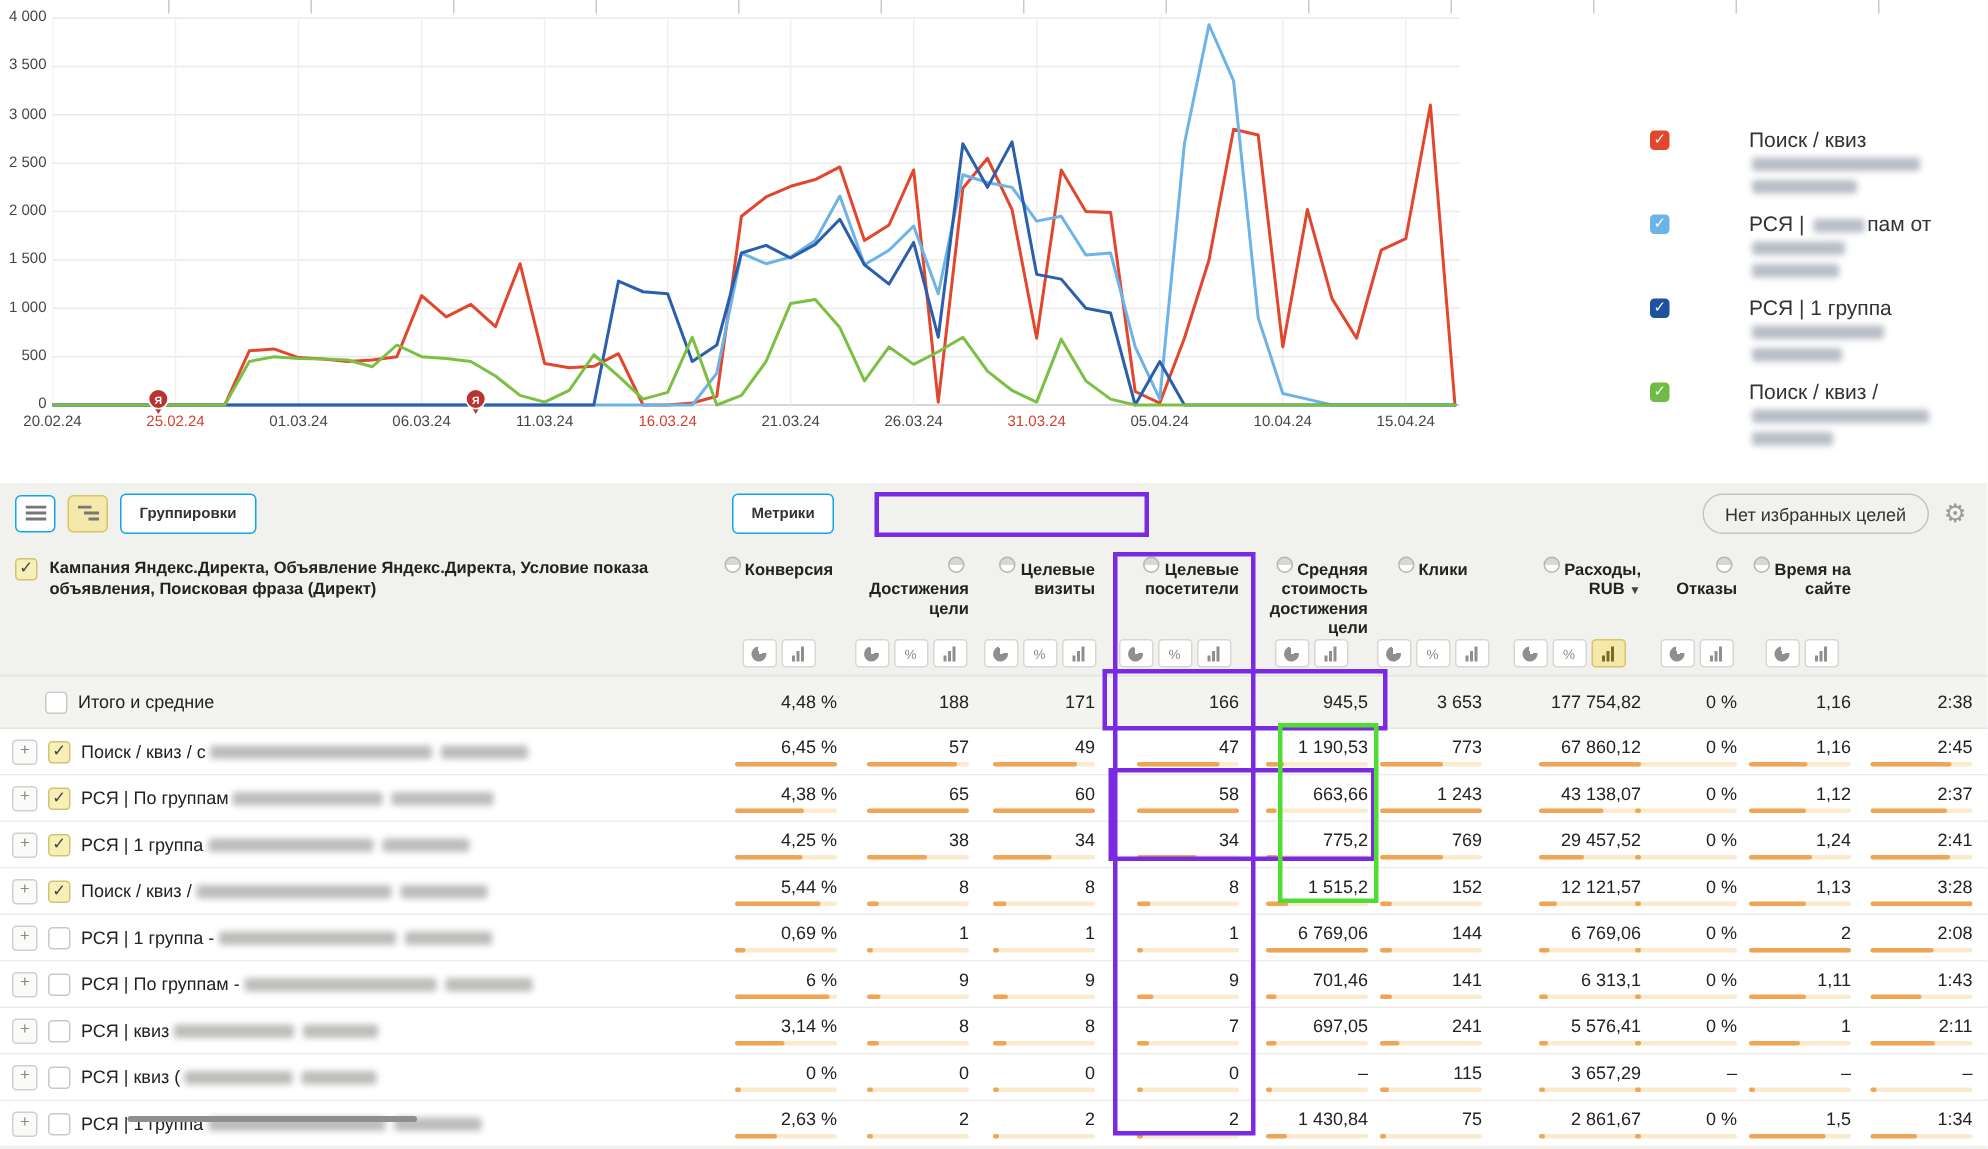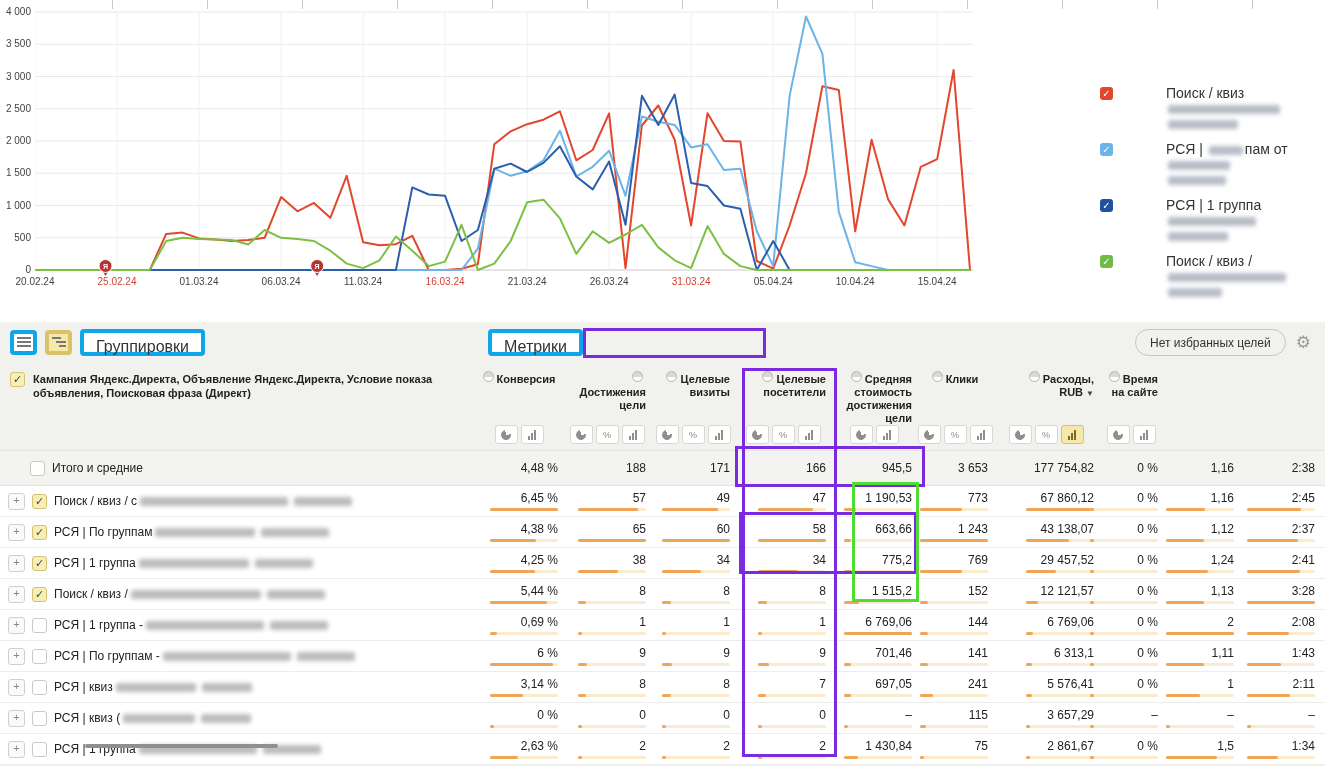--- a/index.html
+++ b/index.html
@@ -18,21 +18,21 @@
   .lg-check{flex:0 0 13px;height:13px;border-radius:3px;margin:1px 7px 0 0;color:#fff;font-size:10px;line-height:13px;text-align:center;font-weight:bold;}
   .lg-text{font-size:14px;line-height:15px;color:#333;margin-left:46px;}
   .blur{display:inline-block;height:9px;border-radius:2px;background:#b7bdc6;filter:blur(2px);vertical-align:middle;margin:0 2px;}
 
   
   .panel{position:absolute;top:322px;left:0;width:1325px;height:444px;background:#f1f1ee;}
   .toolbar{position:relative;height:44px;}
   .tb-left{position:absolute;left:10px;top:7px;display:flex;gap:8px;align-items:center;}
   .tb-center{position:absolute;left:488px;top:7px;display:flex;gap:12px;align-items:center;}
   .tb-right{position:absolute;right:14px;top:7px;display:flex;gap:10px;align-items:center;}
-  .btn{background:#fff;border:4px solid #0ea5e9;border-radius:4px;font-size:16px;color:#333;padding:5px 12px;height:27px;box-sizing:border-box;cursor:pointer;}
+  .btn{background:#fff;border:1px solid #0ea5e9;border-radius:4px;font-size:10px;color:#333;padding:5px 12px;height:27px;box-sizing:border-box;cursor:pointer;font-weight:bold;}
   .btn-ico{width:27px;height:25px;padding:0;display:flex;align-items:center;justify-content:center;}
   .btn-ico.active{background:#f5e9a9;border-color:#d9c26a;}
   .goal-ctl{display:flex;align-items:center;background:#fff;border:1px solid #cfcfcb;border-radius:4px;height:27px;font-size:12px;padding:0 10px;cursor:pointer;}
   .goal-ctl .chev{margin-left:7px;font-size:9px;color:#555;}
   .pill{background:#f1f1ee;border:1px solid #c4c4c0;border-radius:14px;font-size:12px;color:#333;padding:5px 14px;height:27px;box-sizing:border-box;}
   .gear{font-size:17px;color:#9a9a96;line-height:1;cursor:pointer;}
 
   
   .trow{display:grid;grid-template-columns:480px 88px 88px 84px 96px 86px 76px 106px 64px 76px 81px;}
   .thead{height:84px;}
@@ -307,20 +307,35 @@
               <span class="mini-btn active">
                 <span class="ic-bars">
                   <i style="height: 4px; background: rgb(122, 106, 40);"></i>
                   <i style="height: 7px; background: rgb(122, 106, 40);"></i>
                   <i style="height: 10px; background: rgb(122, 106, 40);"></i>
                 </span>
               </span>
             </div>
           </div>
           <div class="hcell">
+            <div class="hlabel"><span class="info-dot"></span>Отказы</div>
+            <div class="hicons">
+              <span class="mini-btn">
+                <span class="ic-pie"></span>
+              </span>
+              <span class="mini-btn">
+                <span class="ic-bars">
+                  <i style="height: 4px;"></i>
+                  <i style="height: 7px;"></i>
+                  <i style="height: 10px;"></i>
+                </span>
+              </span>
+            </div>
+          </div>
+          <div class="hcell">
             <div class="hlabel"><span class="info-dot"></span>Время на сайте</div>
             <div class="hicons">
               <span class="mini-btn">
                 <span class="ic-pie"></span>
               </span>
               <span class="mini-btn">
                 <span class="ic-bars">
                   <i style="height: 4px;"></i>
                   <i style="height: 7px;"></i>
                   <i style="height: 10px;"></i>

